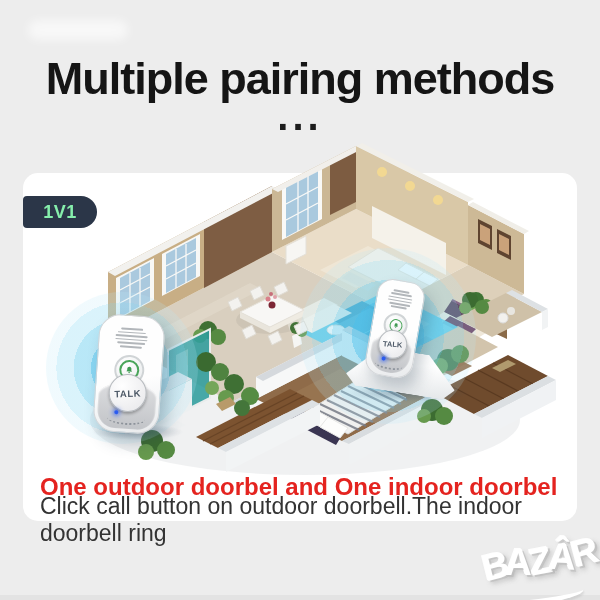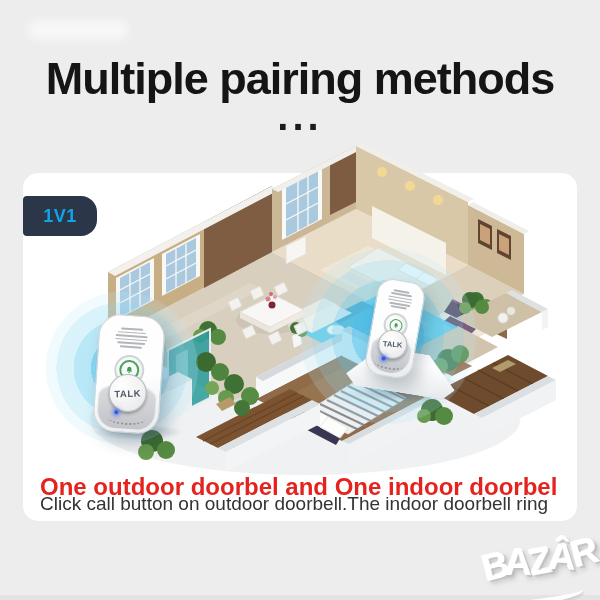--- a/index.html
+++ b/index.html
@@ -11,23 +11,23 @@
   .title{left:0;top:54px;width:600px;text-align:center;font-size:45px;
          font-weight:700;color:#151515;letter-spacing:-1px;line-height:1.1;}
   .dots{left:0;top:96px;width:600px;text-align:center;font-size:40px;
         font-weight:700;color:#1c1c1c;letter-spacing:4px;line-height:1;}
   .faint-mark{left:28px;top:20px;width:100px;height:20px;border-radius:10px;
         background:rgba(255,255,255,.6);filter:blur(5px);}
 
   
   .card{left:23px;top:173px;width:554px;height:348px;background:#fff;
         border-radius:15px;}
-  .badge{left:23px;top:196px;width:74px;height:40px;background:#2b3648;
+  .badge{left:23px;top:196px;width:74px;height:32px;background:#2b3648;
         border-radius:4px 16px 16px 4px;display:flex;align-items:center;
-        justify-content:center;color:#0ea5e9;font-weight:700;font-size:18px;
+        justify-content:center;color:#86efac;font-weight:700;font-size:18px;
         letter-spacing:.5px;z-index:30;}
 
   
   svg.plan{left:0;top:0;z-index:5;}
 
   
   .signal{border-radius:50%;z-index:8;}
   .signal.l{left:46px;top:292px;width:152px;height:152px;}
   .signal.r{left:300px;top:248px;width:176px;height:176px;}
   .signal{background:radial-gradient(circle,
@@ -88,21 +88,21 @@
   .arc{width:38px;height:11px;border-bottom:2px dotted #8d939b;
       border-radius:50%;margin-top:-9px;}
   .db-r .arc{width:28px;height:8px;margin-top:-6px;}
   .led{width:4px;height:4px;border-radius:50%;background:#2b5bf0;
       box-shadow:0 0 5px 1px #2b5bf0;position:absolute;bottom:14px;left:30%;}
   .db-r .led{bottom:11px;}
 
   
   .cap-red{left:40px;top:473px;font-size:24px;font-weight:700;color:#e4231f;
       z-index:20;}
-  .cap-dark{left:40px;top:493px;font-size:19px;color:#333;z-index:20;}
+  .cap-dark{left:40px;top:493px;font-size:23px;color:#333;z-index:20;}
 
   
   .bazar{left:480px;top:540px;width:118px;text-align:center;z-index:25;
       font-weight:700;font-size:37px;color:#fff;letter-spacing:-3px;
       transform:rotate(-5deg);
       text-shadow:2px 2px 0 rgba(185,185,185,.6),-1px -1px 0 rgba(255,255,255,.95),
                   3px 4px 5px rgba(120,120,120,.35);}
   .bazar span{display:inline-block;}
   .bazar span:nth-child(1){transform:rotate(-9deg) translateY(2px);}
   .bazar span:nth-child(2){transform:rotate(5deg);}

